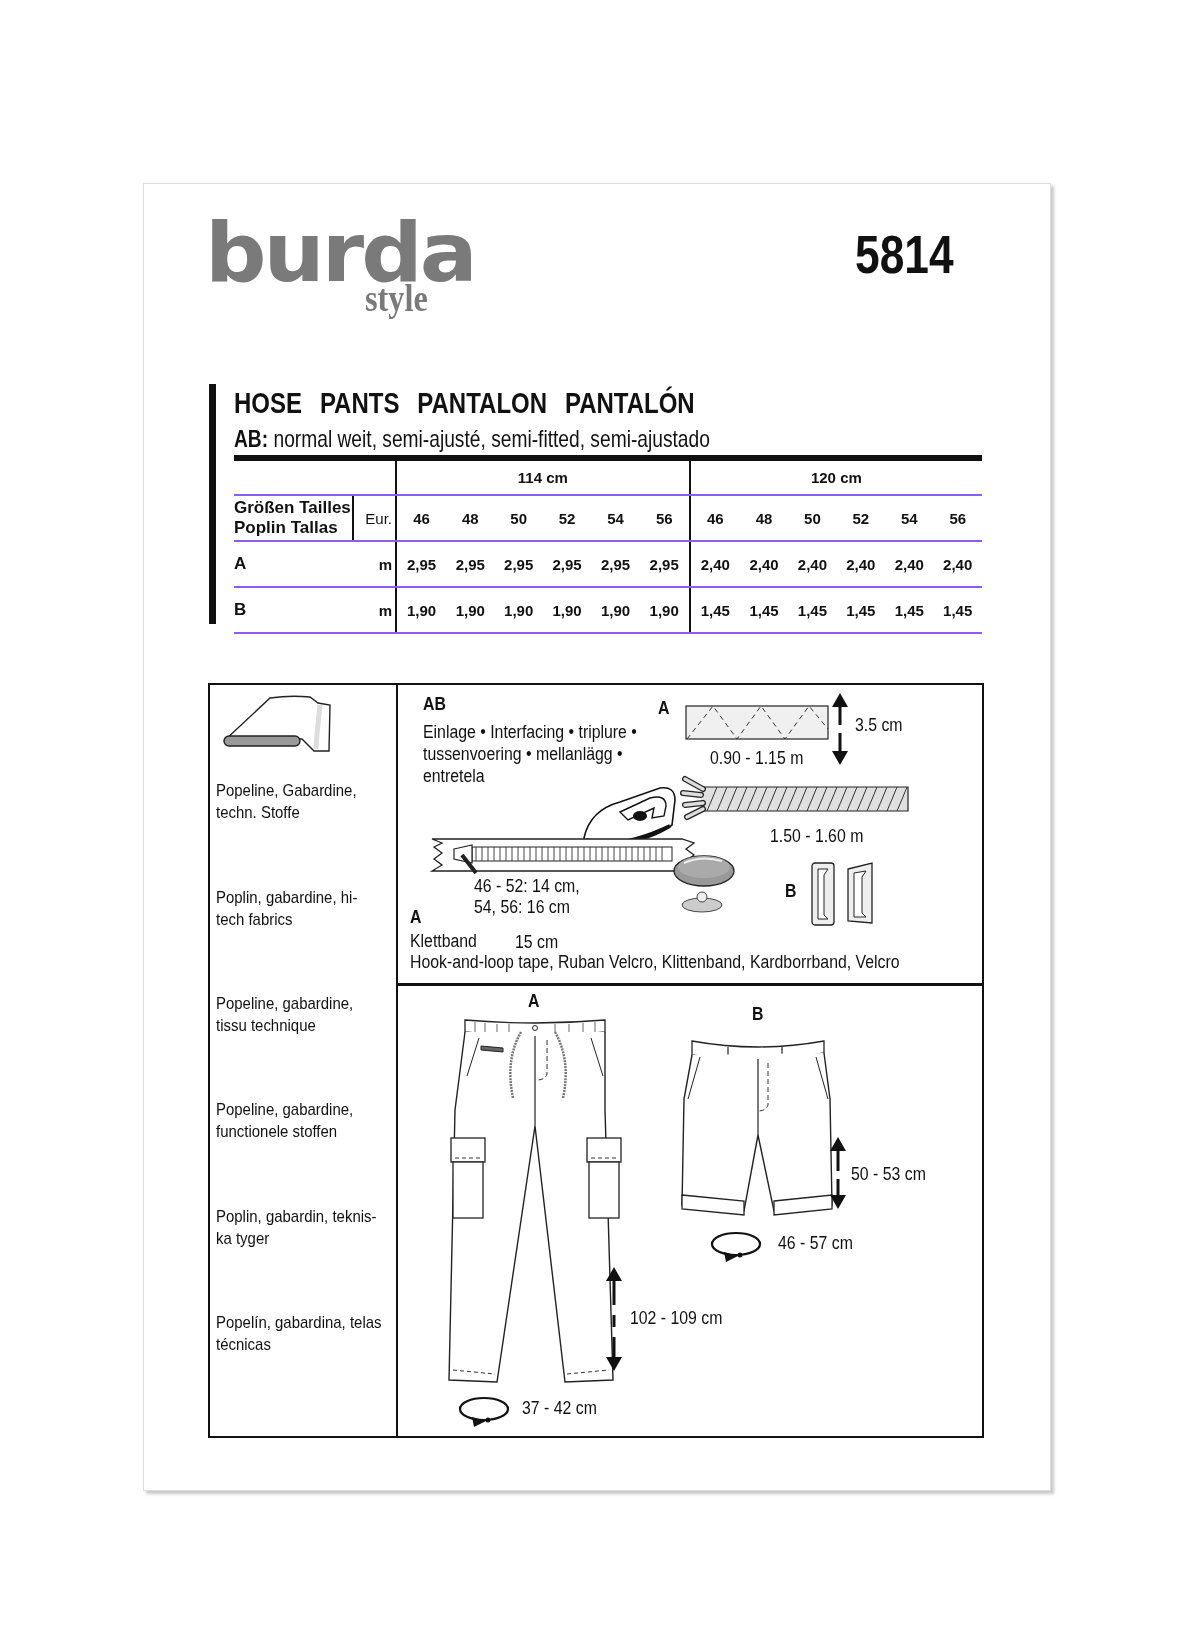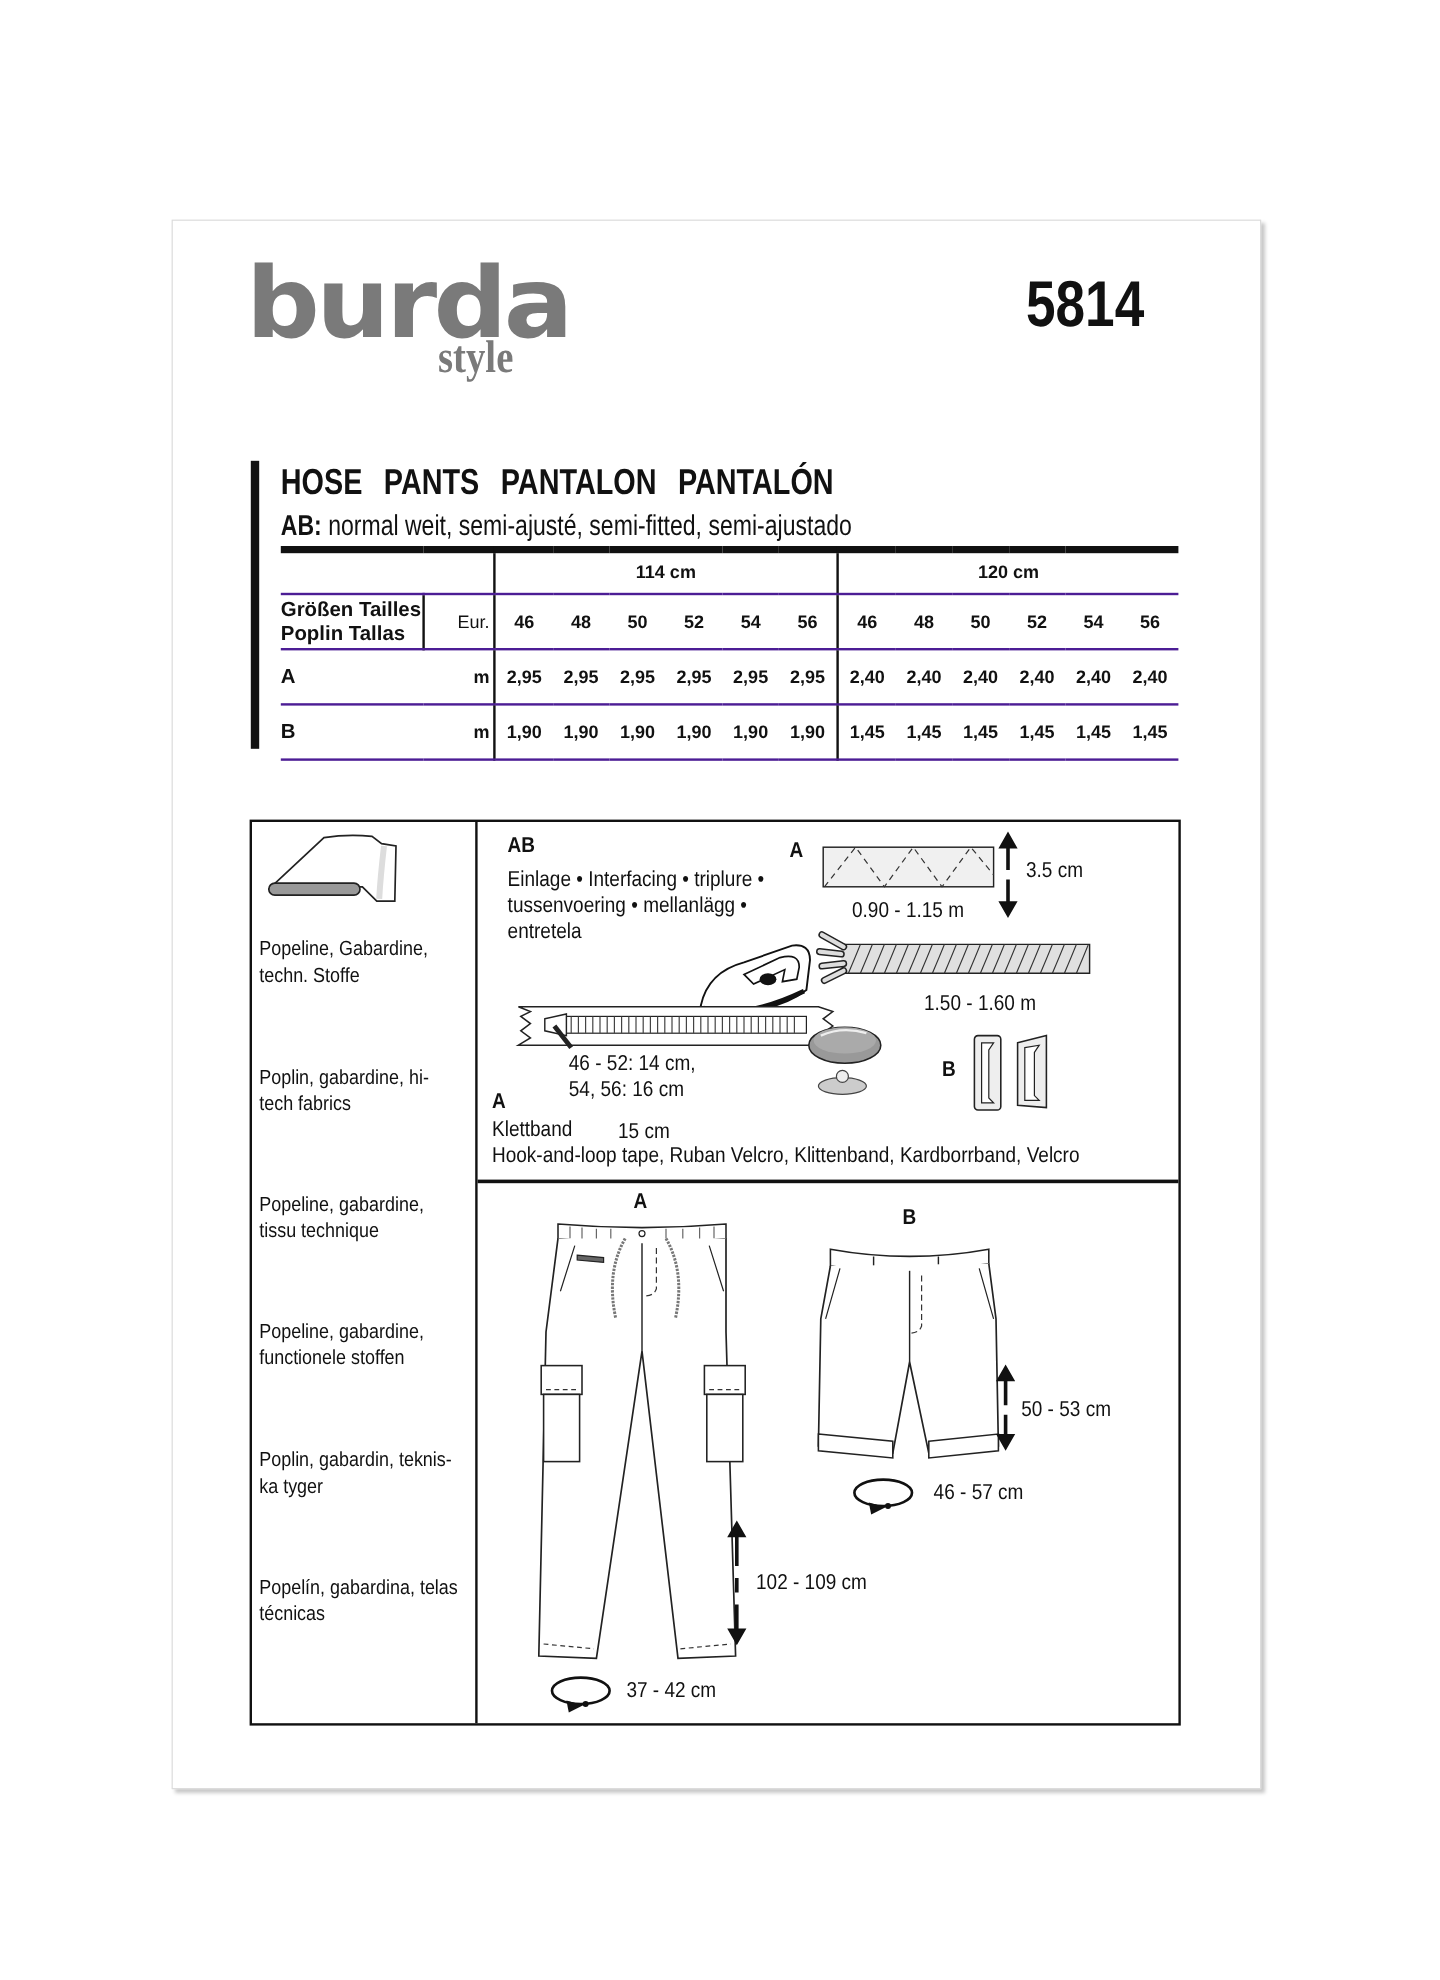--- a/index.html
+++ b/index.html
@@ -7,24 +7,24 @@
   .page { position:absolute; left:143px; top:183px; width:906px; height:1306px; background:#fff; border:1px solid #dcdcdc; box-shadow:3px 3px 3px #c8c8c8; }
   .logo { position:absolute; left:205px; top:210px; width:260px; height:120px; }
   .logo-burda { position:absolute; left:0; top:0; font-family:"DejaVu Sans", sans-serif; font-weight:bold; font-size:86px; letter-spacing:-3px; color:#7a7a7a; line-height:86px; transform:scaleY(0.95); }
   .logo-style { position:absolute; left:160px; top:66px; font-family:"Liberation Serif", serif; font-weight:bold; font-size:38px; color:#7a7a7a; transform:scaleX(0.85); transform-origin:left; }
   .pattern-no { position:absolute; left:855px; top:223px; font-family:"Liberation Sans", sans-serif; font-weight:bold; font-size:54px; transform:scaleX(0.82); transform-origin:left; color:#111; }
   .leftbar { position:absolute; left:209px; top:384px; width:7px; height:240px; background:#111; }
   .title { position:absolute; left:234px; top:386px; font-size:30px; font-weight:bold; transform:scaleX(0.8); transform-origin:left; white-space:nowrap; word-spacing:14px; }
   .subtitle { position:absolute; left:234px; top:425px; font-size:24px; transform:scaleX(0.8); transform-origin:left; white-space:nowrap; }
   .subtitle b { font-weight:bold; }
   table.yard { position:absolute; left:234px; top:455px; width:748px; border-collapse:collapse; border-top:6px solid #111; }
-  table.yard td { font-size:15px; text-align:center; height:44px; padding:0; border-bottom:2px solid #4c1d95; }
+  table.yard td { font-size:15px; text-align:center; height:44px; padding:0; border-bottom:2px solid #8b5cf6; }
   table.yard tr.hdr td { height:33px; font-weight:bold; font-size:15px; }
   table.yard td.lbl { text-align:left; font-weight:bold; width:118px; font-size:17px; line-height:20px; }
-  table.yard td.unit { text-align:right; width:38px; padding-right:3px; border-right:2px solid #111; font-weight:bold;padding-left:16px; }
+  table.yard td.unit { text-align:right; width:38px; padding-right:3px; border-right:2px solid #111; font-weight:bold; }
   table.yard td.sep { border-right:2px solid #111; }
   table.yard td.num { font-weight:bold; }
   .notions { position:absolute; left:208px; top:683px; width:772px; height:751px; border:2.5px solid #111; }
   .fabric-col { position:absolute; left:0; top:0; width:186px; height:751px; border-right:2.5px solid #111; }
   .fabric-text { position:absolute; left:6px; font-size:17px; line-height:22px; transform:scaleX(0.88); transform-origin:left; white-space:nowrap; }
   .nt { position:absolute; font-size:18px; white-space:nowrap; transform:scaleX(0.88); transform-origin:left; line-height:22px; }
   .nt.b { font-weight:bold; }
   .divider { position:absolute; left:188px; top:298px; width:584px; height:2.5px; background:#111; }
   svg { position:absolute; overflow:visible; }
 </style>

